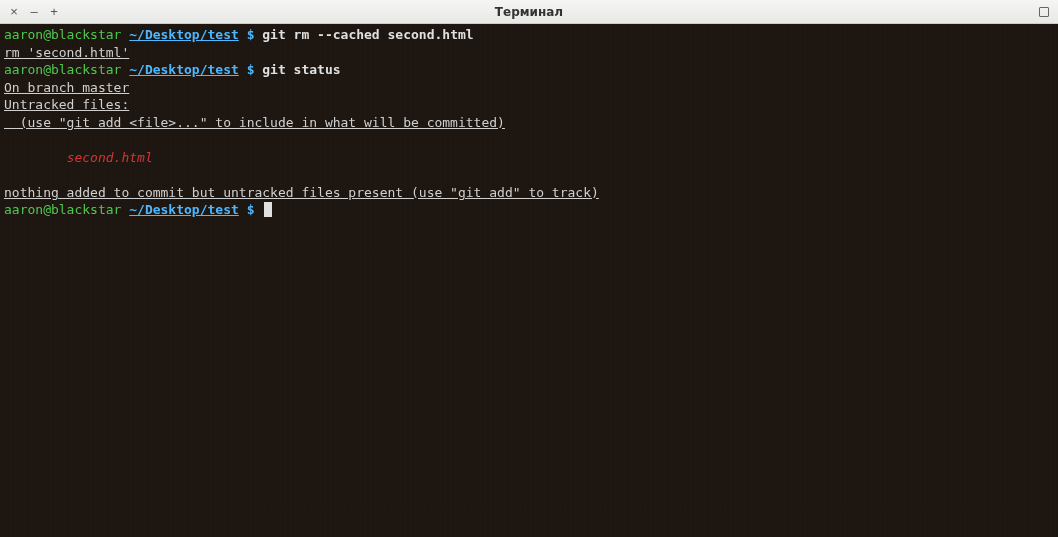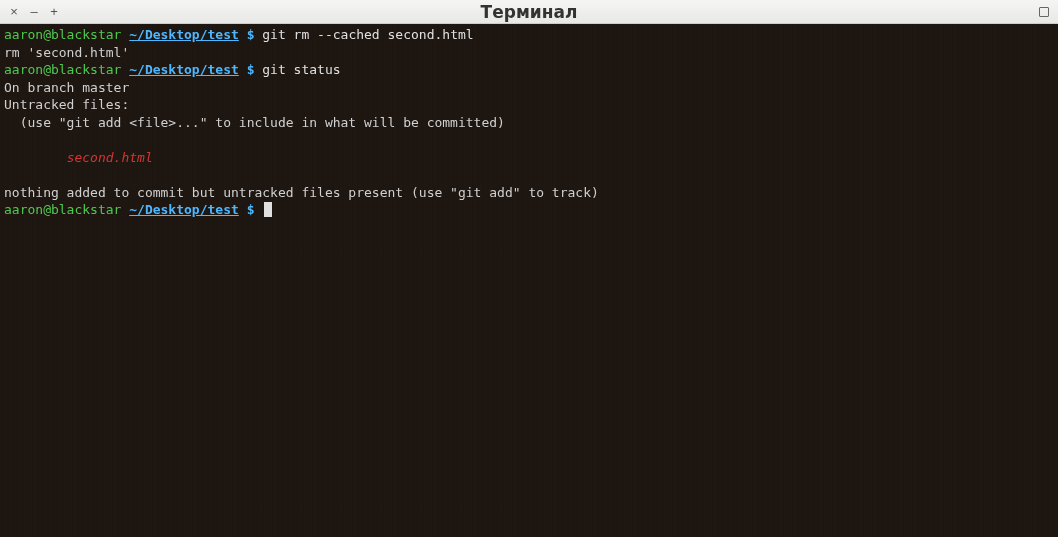--- a/index.html
+++ b/index.html
@@ -39,21 +39,21 @@
       color: #555;
       cursor: pointer;
       font-family: sans-serif;
       line-height: 1;
     }
     .titlebar-title {
       position: absolute;
       left: 50%;
       transform: translateX(-50%);
       font-family: "DejaVu Sans", sans-serif;
-      font-size: 17px;
+      font-size: 12px;
       font-weight: bold;
       color: #333;
     }
     .titlebar-right {
       margin-left: auto;
       display: flex;
       align-items: center;
     }
     .expand-btn {
       width: 16px;
@@ -84,22 +84,22 @@
       overflow: hidden;
       white-space: pre;
     }
     .line {
       display: block;
       color: #dcdcdc;
     }
     .user { color: #4ec94e; font-weight: normal; }
     .path { color: #4db8ff; font-weight: bold; text-decoration: underline; }
     .dollar { color: #4db8ff; font-weight: bold; }
-    .cmd { color: #e0e0e0; }
-    .output { color: #d0d0d0; }
+    .cmd { color: #e0e0e0; font-weight: bold; }
+    .output { color: #d0d0d0; text-decoration: underline; }
     .red { color: #d43434; font-style: italic; }
     .cursor {
       display: inline-block;
       width: 8px;
       height: 15px;
       background: #e0e0e0;
       vertical-align: text-bottom;
       margin-left: 2px;
     }
   </style>

